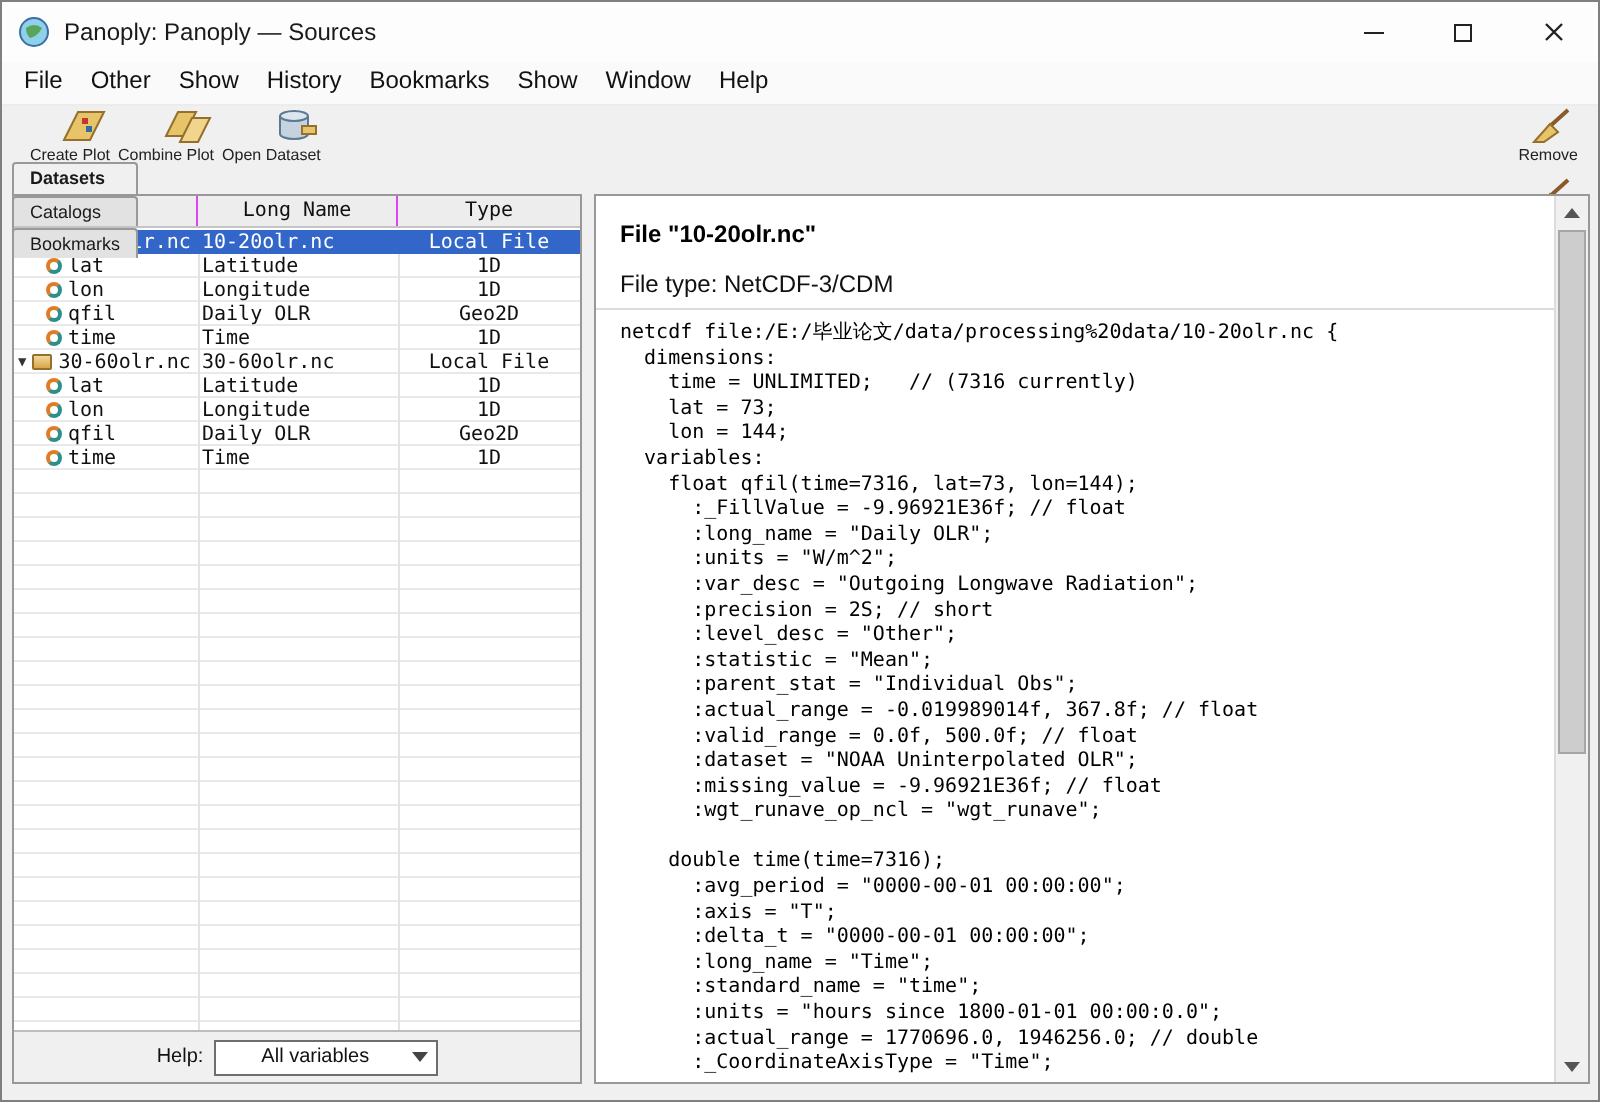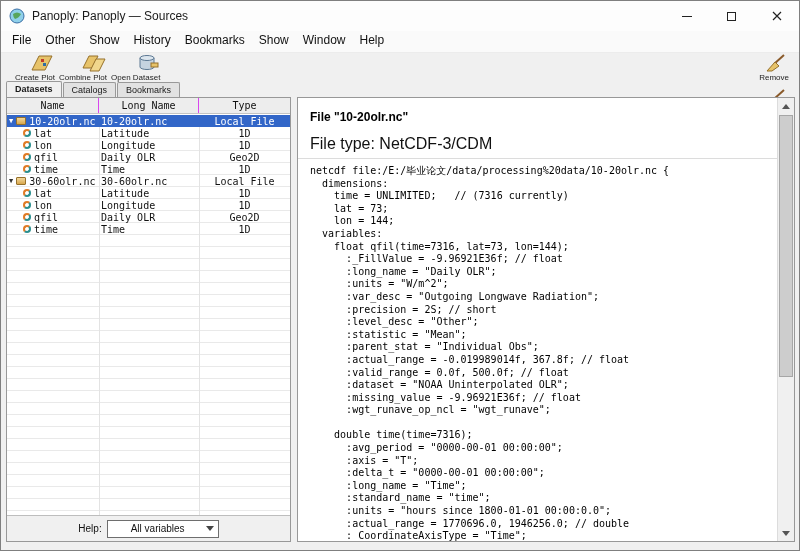--- a/index.html
+++ b/index.html
@@ -21,21 +21,21 @@
   .menubar { height: 22px; background: #fafafa; display: flex; align-items: flex-start; padding-left: 4px; border-bottom: 1px solid #ececec; }
   .menu-item { font-size: 12px; color: #111; padding: 2px 7px; }
   
   .toolbar { height: 32px; display: flex; align-items: flex-start; padding: 0 10px; }
   .tool-group-left { display: flex; gap: 4px; }
   .tool-group-right { display: flex; gap: 6px; margin-left: auto; flex-direction: column; }
   .tool-btn { display: flex; flex-direction: column; align-items: flex-end; min-width: 44px; cursor: default; }
   .tool-icon { height: 20px; display: flex; align-items: center; }
   .tool-label { font-size: 8px; color: #222; margin-top: 0px; white-space: nowrap; }
   
-  .tabs { position: absolute; top: 81px; left: 5px; display: flex; gap: 1px; z-index: 3; }
+  .tabs { position: absolute; top: 81px; left: 5px; display: flex; gap: 1px; z-index: 3; flex-direction: column; }
   .tab { font-size: 9px; color: #1a1a1a; background: #e2e2e2; border: 1px solid #999;
          border-bottom: none; border-radius: 2px 2px 0 0; padding: 2px 8px 1px; height: 15px; }
   .tab.active { background: #f0f0f0; height: 16px; margin-top: -1px; font-weight: bold; }
   
   .left-panel { position: absolute; top: 96px; left: 5px; width: 285px; bottom: 8px;
                 background: #ffffff; border: 1px solid #989898; }
   .table-header { height: 16px; display: grid; grid-template-columns: 92px 100px 1fr;
                   background: #ededed; border-bottom: 1px solid #c4c4c4;
                   font-family: "DejaVu Sans Mono", monospace; font-size: 10px; }
   .th { display: flex; align-items: center; justify-content: center; border-right: 1px solid #d946ef; color:#111; }
@@ -65,21 +65,21 @@
   .combo { width: 112px; height: 18px; background: #ffffff; border: 1px solid #6e6e6e;
            display: flex; align-items: center; font-size: 10px; padding-left: 23px; color:#111; }
   .combo-chevron { margin-left: auto; width: 15px; height: 100%; display: flex; align-items: center; justify-content: center; }
   .tri-down { width: 0; height: 0; border-left: 4px solid transparent; border-right: 4px solid transparent; border-top: 5px solid #444; }
   .tri-up-s { width: 0; height: 0; border-left: 4px solid transparent; border-right: 4px solid transparent; border-bottom: 5px solid #555; }
   .tri-down-s { width: 0; height: 0; border-left: 4px solid transparent; border-right: 4px solid transparent; border-top: 5px solid #555; }
   
   .right-panel { position: absolute; top: 96px; left: 296px; right: 4px; bottom: 8px;
                  background: #ffffff; border: 1px solid #989898; overflow: hidden; }
   .info-title { font-size: 12px; font-weight: bold; color: #000; margin: 12px 0 0 12px; }
-  .info-subtitle { font-size: 16px; color: #111; margin: 11px 0 5px 12px; }
+  .info-subtitle { font-size: 12px; color: #111; margin: 11px 0 5px 12px; }
   .info-sep { border-top: 1px solid #dcdcdc; margin-right: 17px; }
   .dump { font-family: "DejaVu Sans Mono", monospace; font-size: 10px; line-height: 12.6px;
           color: #000; margin: 6px 0 0 12px; white-space: pre; }
   .scrollbar { position: absolute; top: 0; right: 0; bottom: 0; width: 17px; background: #f0f0f0; border-left: 1px solid #dcdcdc; }
   .sb-btn { position: absolute; left: 0; width: 16px; height: 16px; display: flex; align-items: center; justify-content: center; background:#f0f0f0; }
   .sb-up { top: 0; }
   .sb-down { bottom: 0; }
   .sb-thumb { position: absolute; top: 17px; left: 1px; width: 14px; height: 262px;
               background: #cdcdcd; border: 1px solid #a6a6a6; }
 </style>

